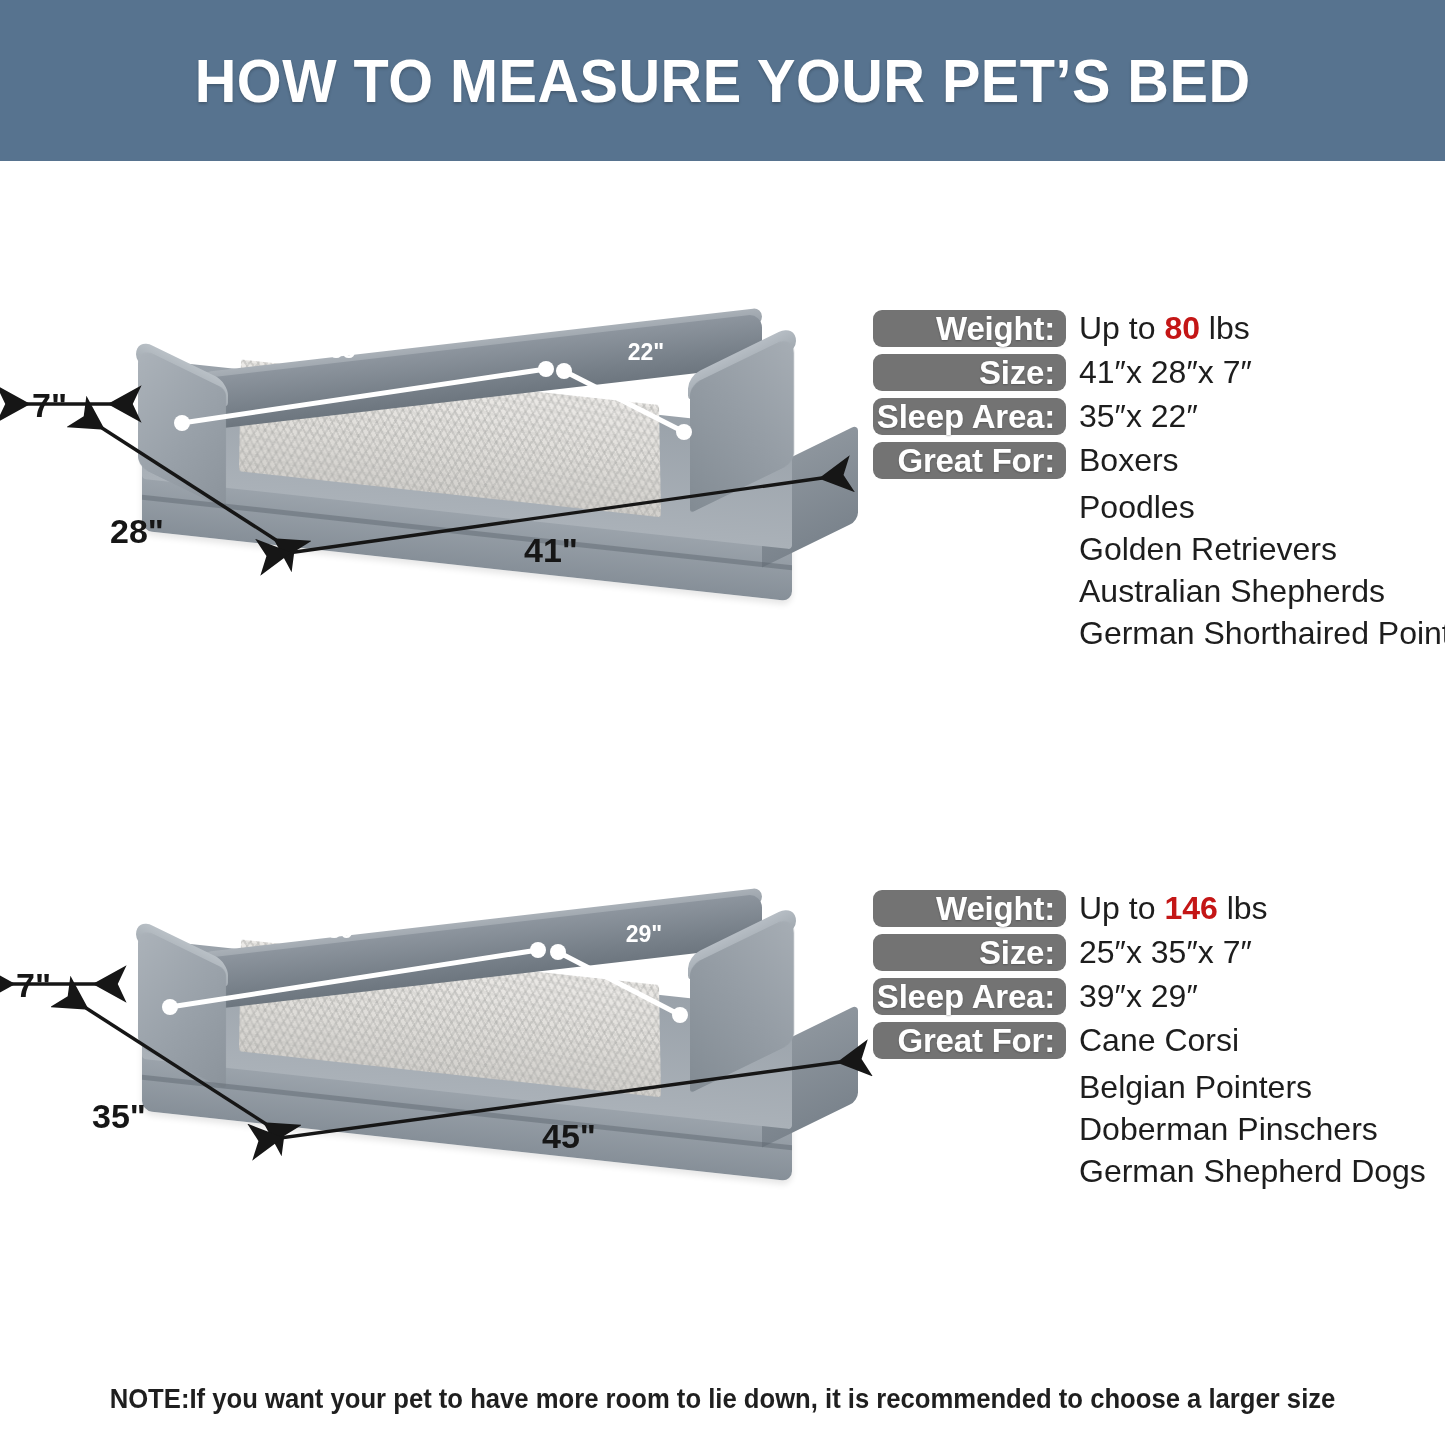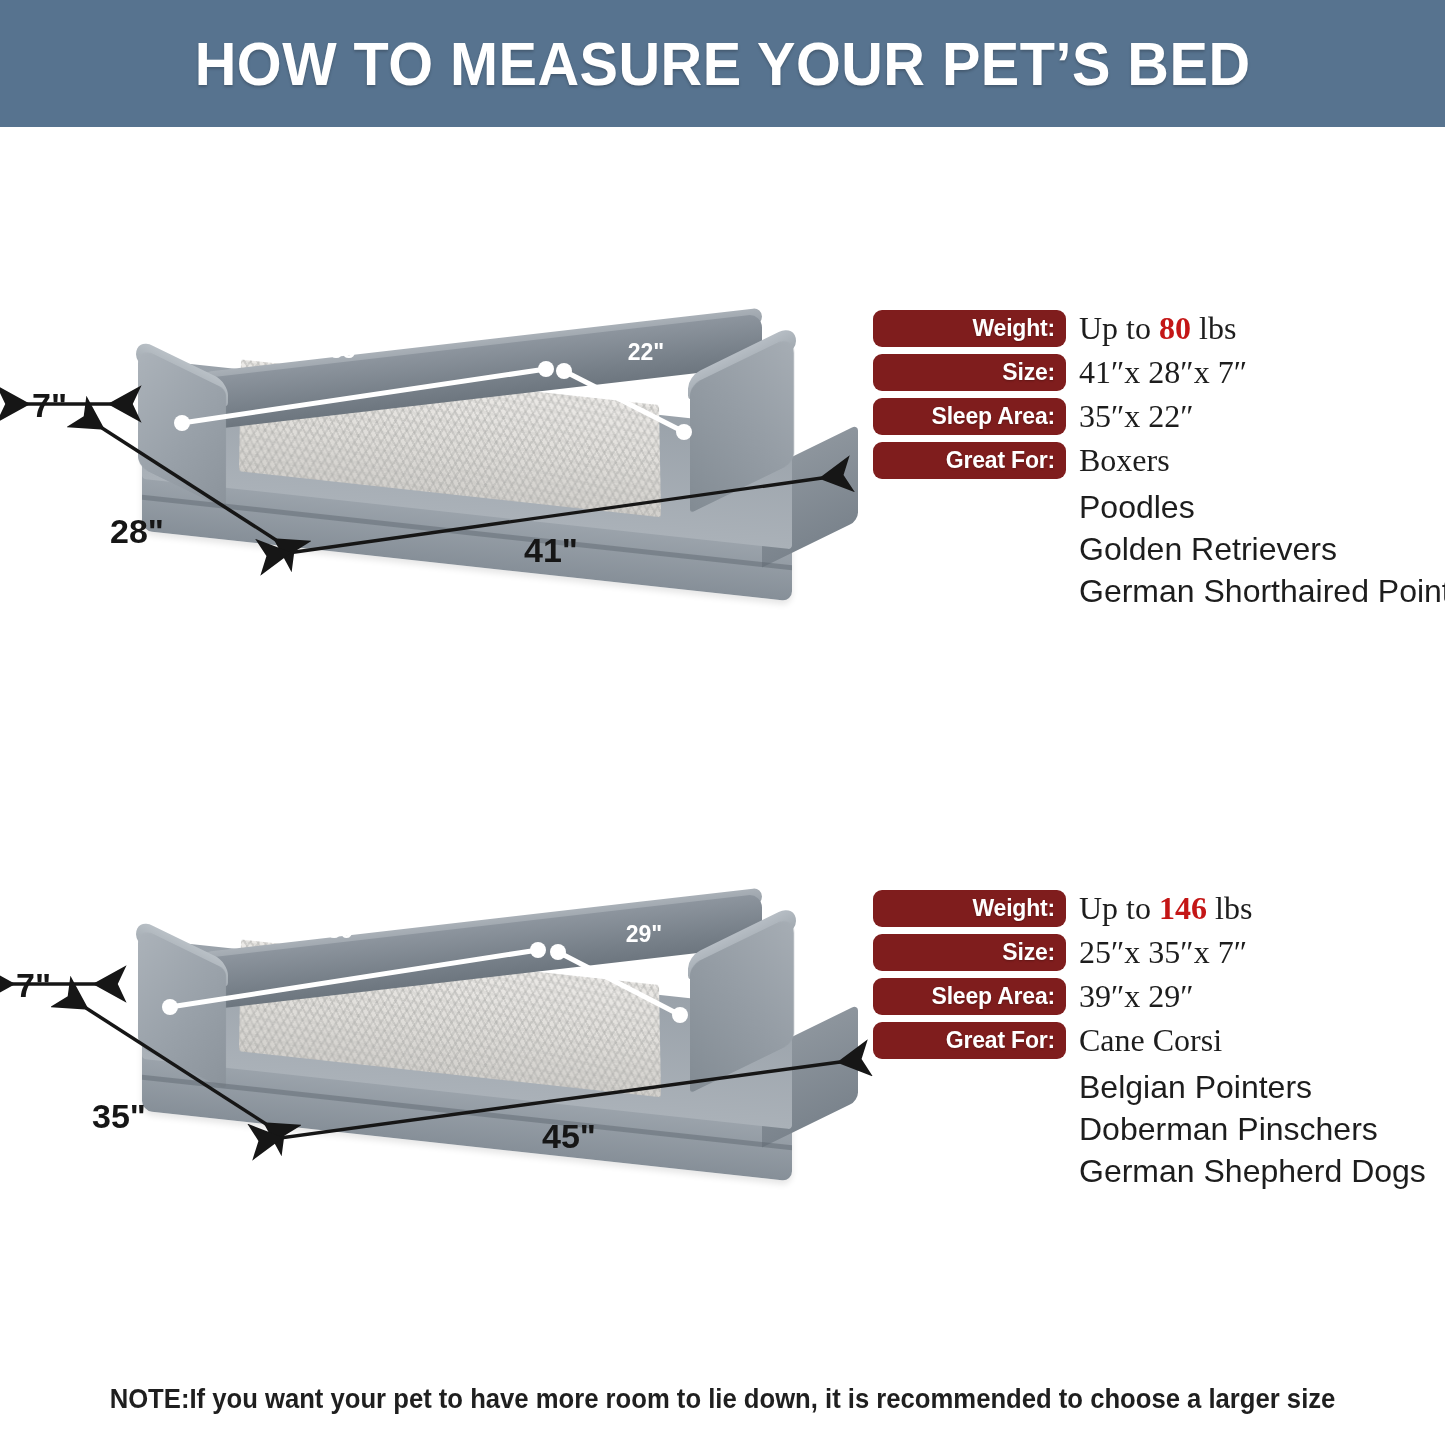--- a/index.html
+++ b/index.html
@@ -19,21 +19,21 @@
     background: #ffffff;
     overflow: hidden;
   }
 
   
   .header-band {
     position: absolute;
     left: 0;
     top: 0;
     width: 1445px;
-    height: 127px;
+    height: 161px;
     background: #57738f;
     display: flex;
     align-items: center;
     justify-content: center;
   }
   .header-title {
     color: #ffffff;
     font-family: "Liberation Sans Narrow", "Liberation Sans", sans-serif;
     font-weight: bold;
     font-size: 62px;
@@ -226,38 +226,38 @@
   }
   .spec-row {
     display: flex;
     align-items: center;
     margin-bottom: 7px;
   }
   .badge {
     width: 193px;
     min-width: 193px;
     height: 37px;
-    background: #7f1d1d;
+    background: #737373;
     border-radius: 9px;
     display: flex;
     align-items: center;
     justify-content: flex-end;
     padding-right: 11px;
     box-sizing: border-box;
     color: #ffffff;
     font-family: "Liberation Sans Narrow", "Liberation Sans", sans-serif;
     font-weight: bold;
-    font-size: 23px;
+    font-size: 33px;
     letter-spacing: -0.2px;
     text-shadow: 0 1px 2px rgba(0,0,0,0.25);
     white-space: nowrap;
   }
   .value {
     padding-left: 13px;
-    font-family: Liberation Serif, serif;
+    font-family: Liberation Sans, sans-serif;
     font-size: 32px;
     color: #1d1d1d;
     white-space: nowrap;
   }
   .value .hi {
     color: #c41616;
     font-weight: bold;
   }
   .breed-list {
     margin-top: 2px;
@@ -356,20 +356,21 @@
         <div class="badge">Sleep Area:</div>
         <div class="value">35″x 22″</div>
       </div>
       <div class="spec-row">
         <div class="badge">Great For:</div>
         <div class="value">Boxers</div>
       </div>
       <div class="breed-list">
         <div class="breed">Poodles</div>
         <div class="breed">Golden Retrievers</div>
+        <div class="breed">Australian Shepherds</div>
         <div class="breed">German Shorthaired Pointers</div>
       </div>
     </div>
   </div>
 
   <div class="product-block" id="block-2">
 
     <div class="bed-stage">
       <div class="bed-wrap">
         <div class="bed-base-front"></div>

